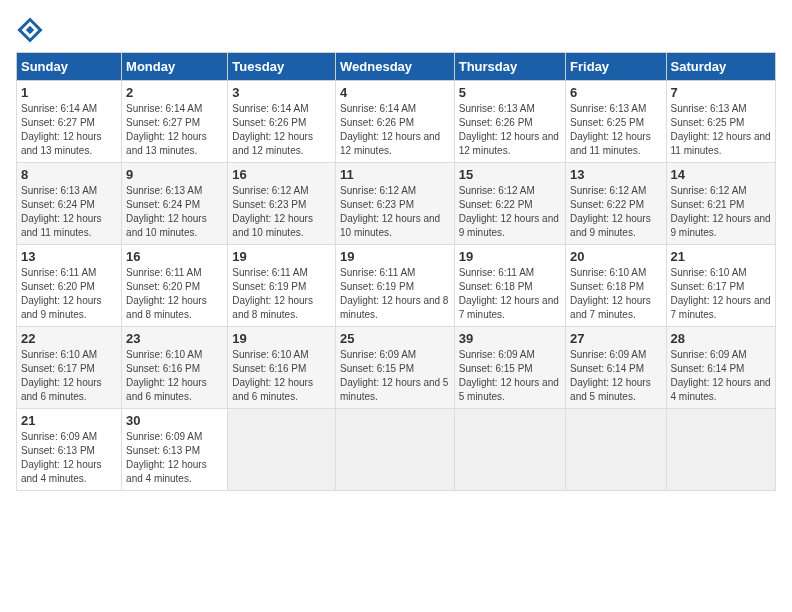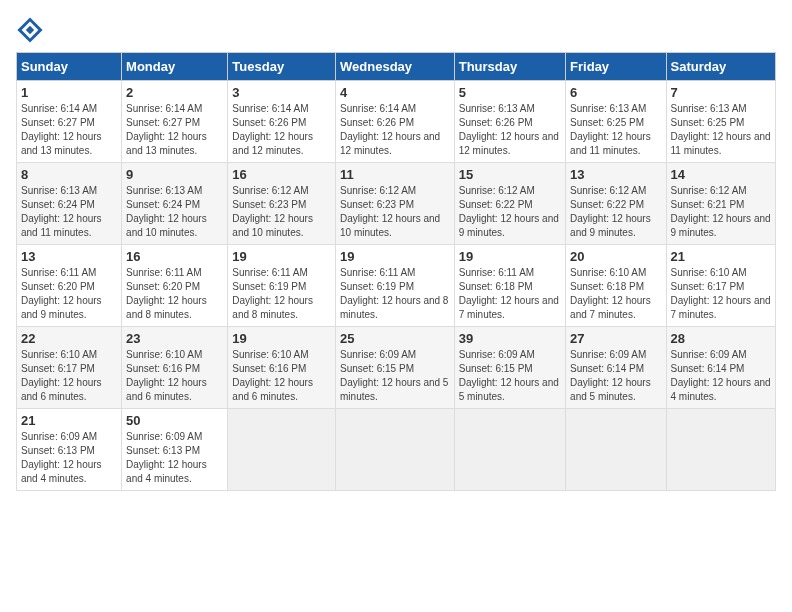--- a/index.html
+++ b/index.html
@@ -240,21 +240,21 @@
         <span class="day-num">28</span>
         <span class="day-detail">Sunrise: 6:09 AM<br>Sunset: 6:14 PM<br>Daylight: 12 hours and 4 minutes.</span>
       </td>
       </tr>
       <tr>
         <td>
         <span class="day-num">21</span>
         <span class="day-detail">Sunrise: 6:09 AM<br>Sunset: 6:13 PM<br>Daylight: 12 hours and 4 minutes.</span>
       </td>
         <td>
-        <span class="day-num">50</span>
+        <span class="day-num">30</span>
         <span class="day-detail">Sunrise: 6:09 AM<br>Sunset: 6:13 PM<br>Daylight: 12 hours and 4 minutes.</span>
       </td>
         <td class="empty-cell"></td>
         <td class="empty-cell"></td>
         <td class="empty-cell"></td>
         <td class="empty-cell"></td>
         <td class="empty-cell"></td>
       </tr>
     </tbody>
 </table>

